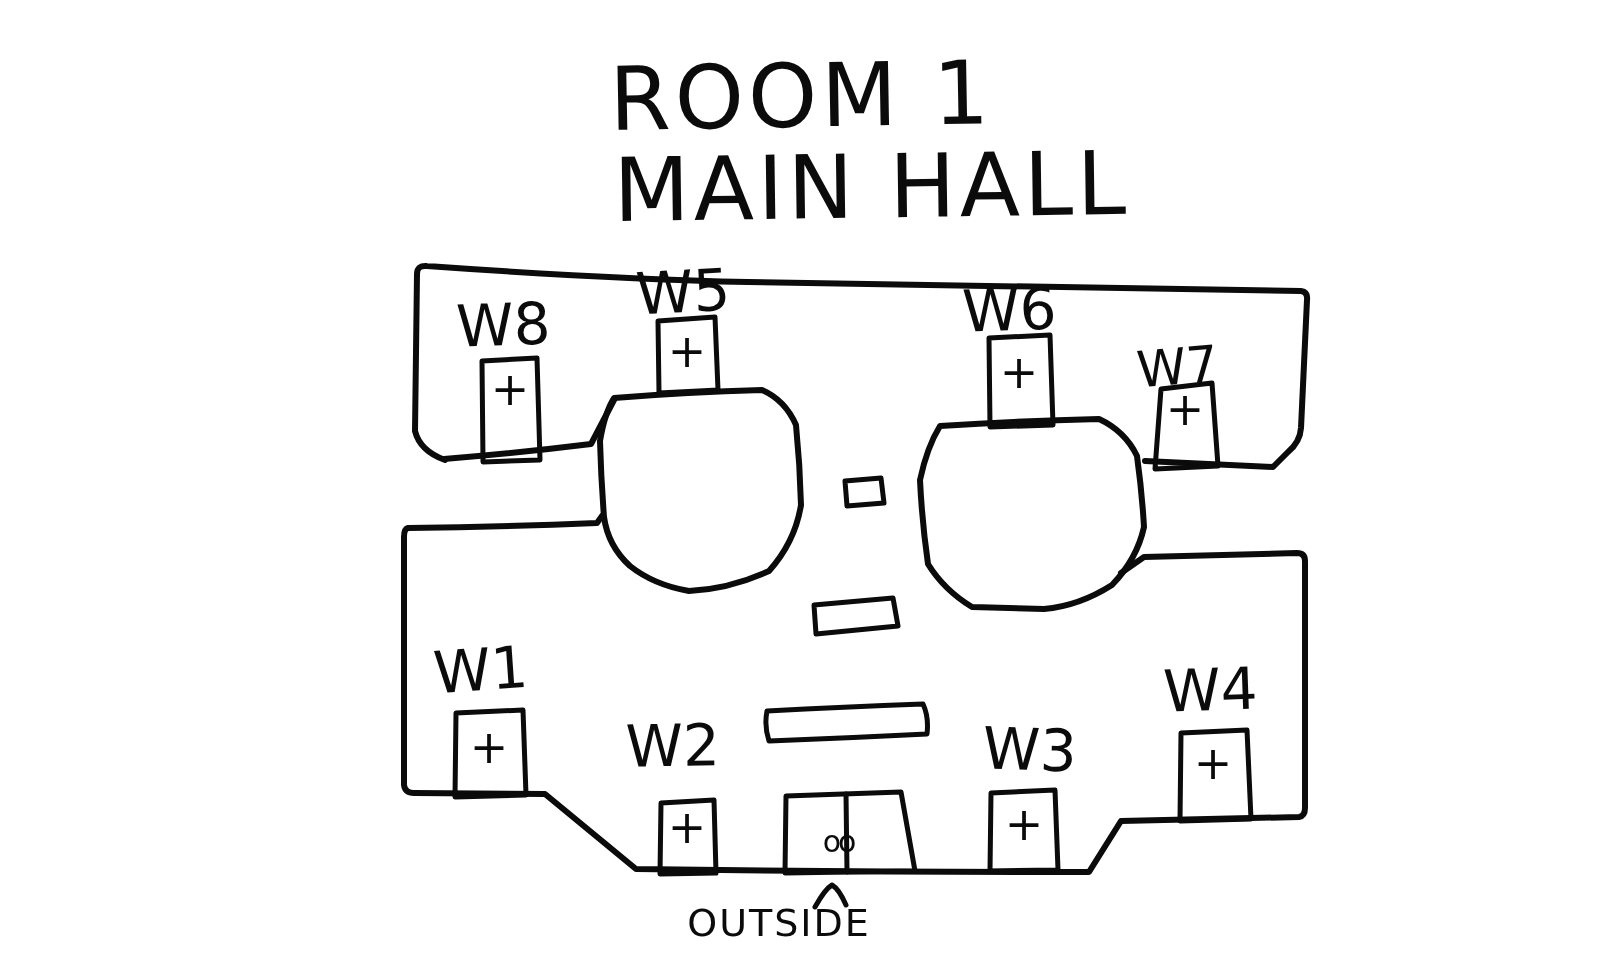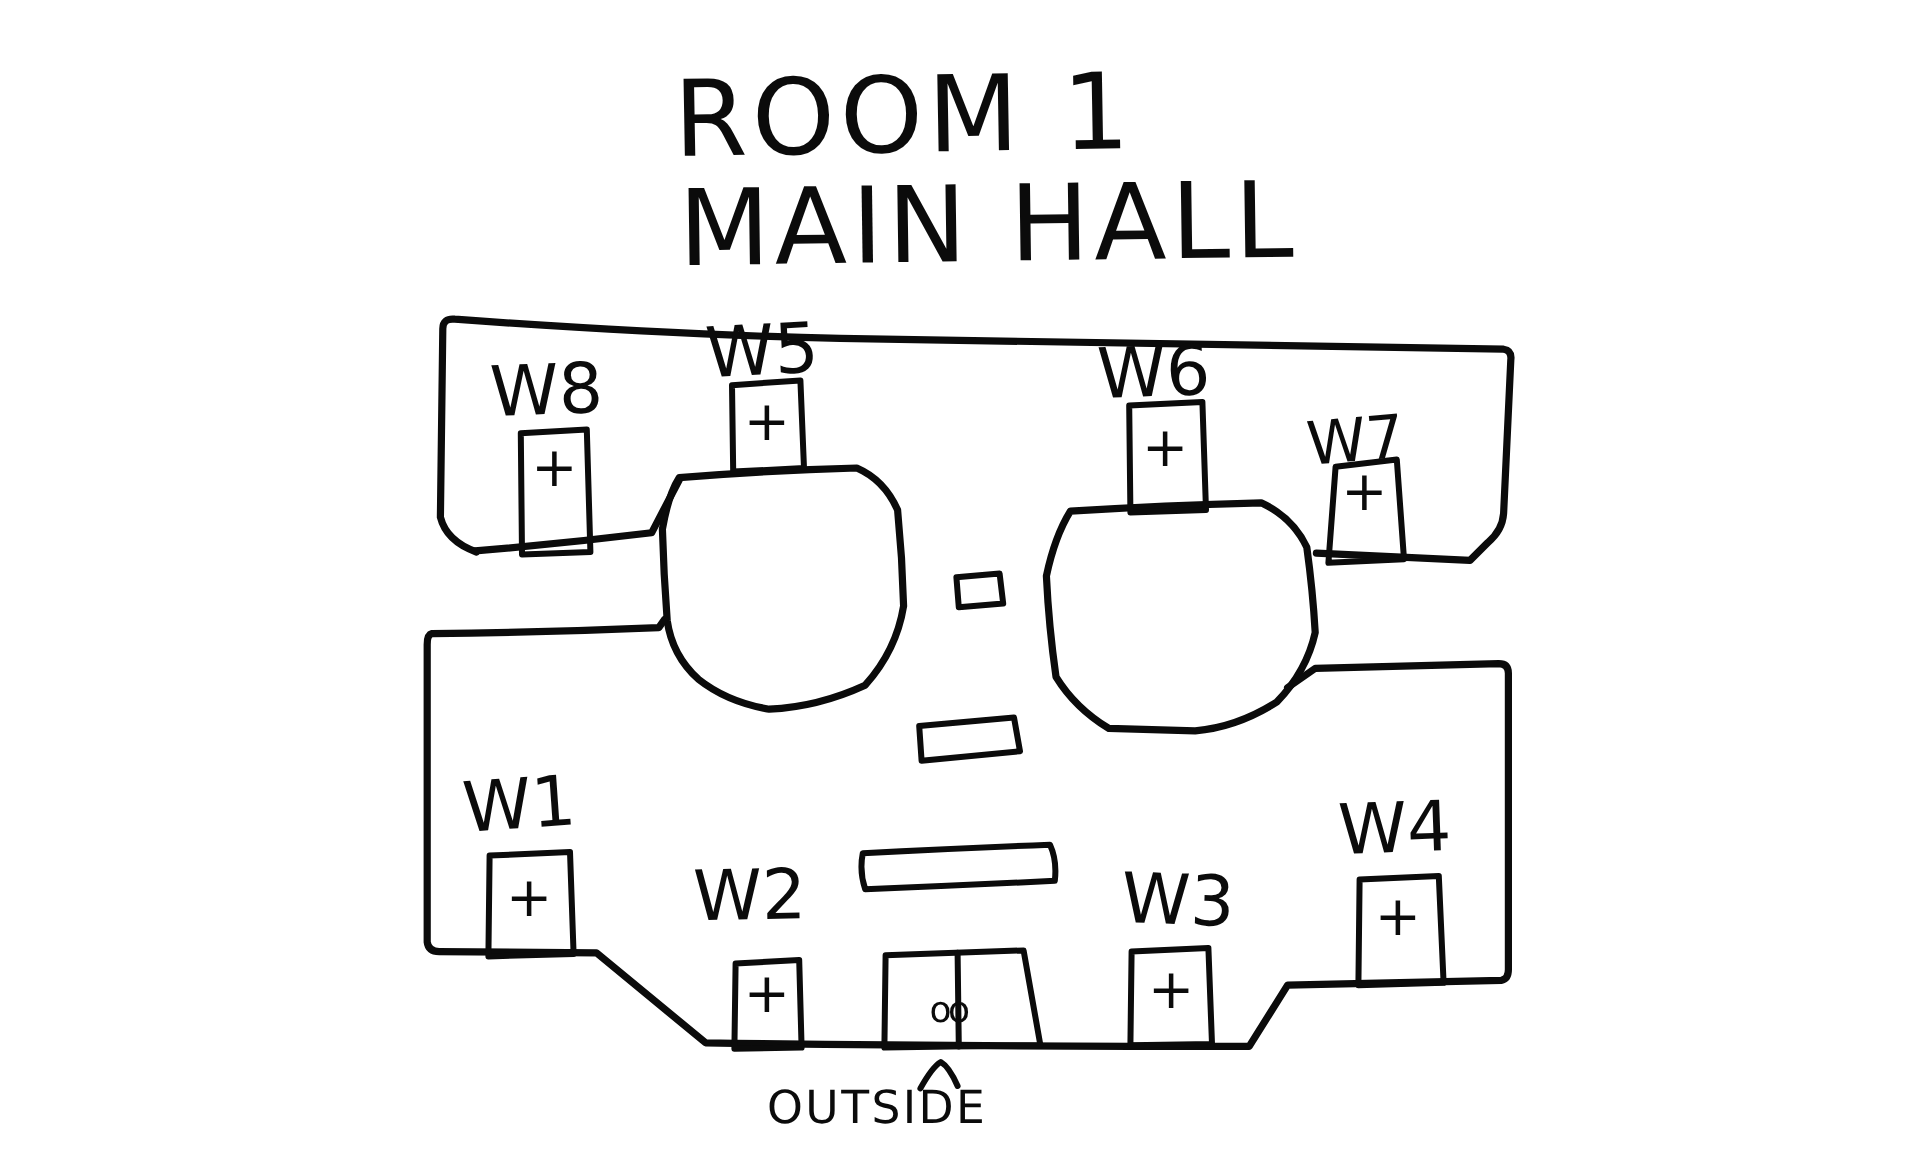--- a/index.html
+++ b/index.html
@@ -11,20 +11,21 @@
     width: 1600px;
     height: 960px;
     overflow: hidden;
     font-family: "DejaVu Sans", sans-serif;
   }
   .sheet {
     position: relative;
     width: 1388px;
     height: 960px;
     background: var(--paper, #ffffff);
+    padding-left: 48px;
   }
   svg { display: block; }
 
   .ink {
     stroke: var(--ink, #0b0b0b);
     stroke-width: 6;
     fill: none;
     stroke-linecap: round;
     stroke-linejoin: round;
   }

